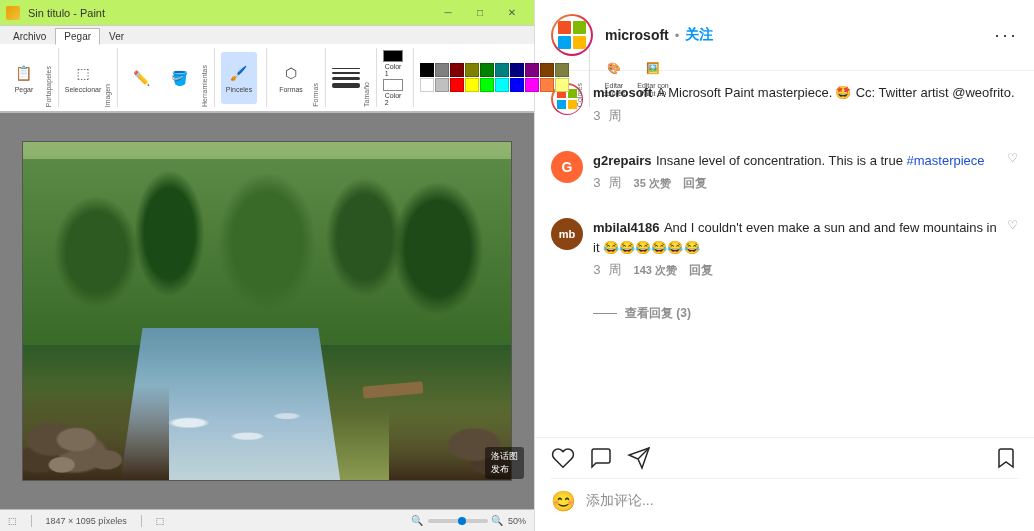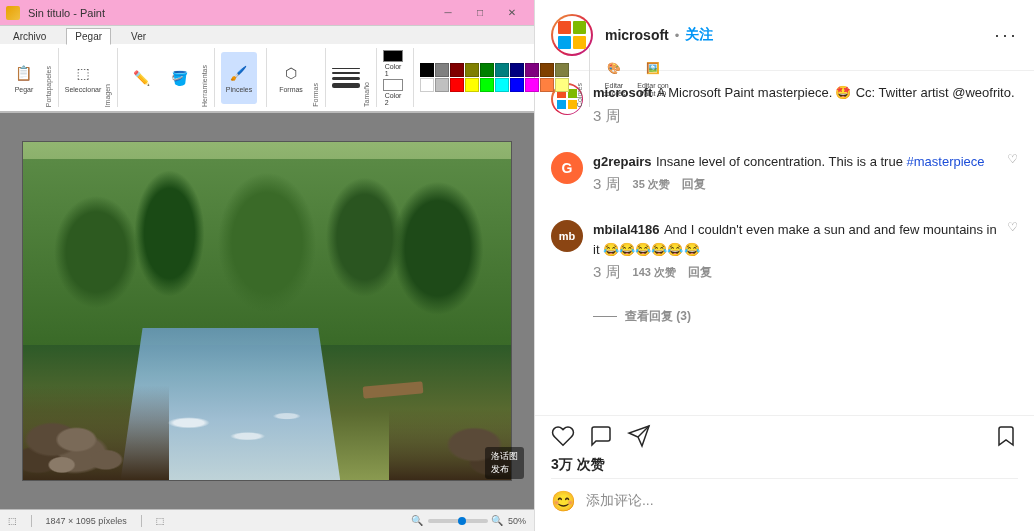--- a/index.html
+++ b/index.html
@@ -18,21 +18,21 @@
       height: 531px;
       background: #1e1e1e;
       flex-shrink: 0;
       display: flex;
       flex-direction: column;
       position: relative;
     }
 
     .paint-titlebar {
       height: 26px;
-      background: #f9a8d4;
+      background: #bef264;
       display: flex;
       align-items: center;
       padding: 0 6px;
       gap: 4px;
       border-bottom: 1px solid #ccc;
     }
 
     .titlebar-icons {
       display: flex;
       gap: 3px;
@@ -72,21 +72,21 @@
     }
 
     .paint-ribbon {
       background: #f0f0f0;
       border-bottom: 1px solid #bbb;
     }
 
     .ribbon-tabs {
       display: flex;
       padding: 2px 4px 0;
-      gap: 11px;
+      gap: 0;
     }
 
     .ribbon-tab {
       font-size: 10px;
       padding: 2px 8px;
       color: #333;
       cursor: pointer;
       border: 1px solid transparent;
       border-bottom: none;
     }
@@ -483,22 +483,23 @@
     }
 
     .comment-meta {
       display: flex;
       align-items: center;
       gap: 12px;
       margin-top: 4px;
     }
 
     .comment-time {
-      font-size: 15px;
+      font-size: 13px;
       color: #8e8e8e;
+      font-family: Liberation Mono, monospace;
     }
 
     .comment-likes {
       font-size: 11px;
       font-weight: 600;
       color: #8e8e8e;
     }
 
     .comment-reply {
       font-size: 12px;
@@ -947,20 +948,19 @@
           <line x1="22" y1="2" x2="11" y2="13"></line>
           <polygon points="22 2 15 22 11 13 2 9 22 2"></polygon>
         </svg>
       </div>
       <div class="action-btn bookmark">
         <svg width="24" height="24" viewBox="0 0 24 24" fill="none" stroke="#262626" stroke-width="1.5">
           <path d="M19 21l-7-5-7 5V5a2 2 0 0 1 2-2h10a2 2 0 0 1 2 2z"></path>
         </svg>
       </div>
     </div>
-    <div class="ig-likes">3万 次赞</div>
 
     <div class="ig-add-comment">
       <span class="comment-emoji">😊</span>
       <div class="comment-input" contenteditable="true" style="outline: none; cursor: text; color: rgb(142, 142, 142);">添加评论...</div>
     </div>
   </div>
 </div>
 
 </body></html>

